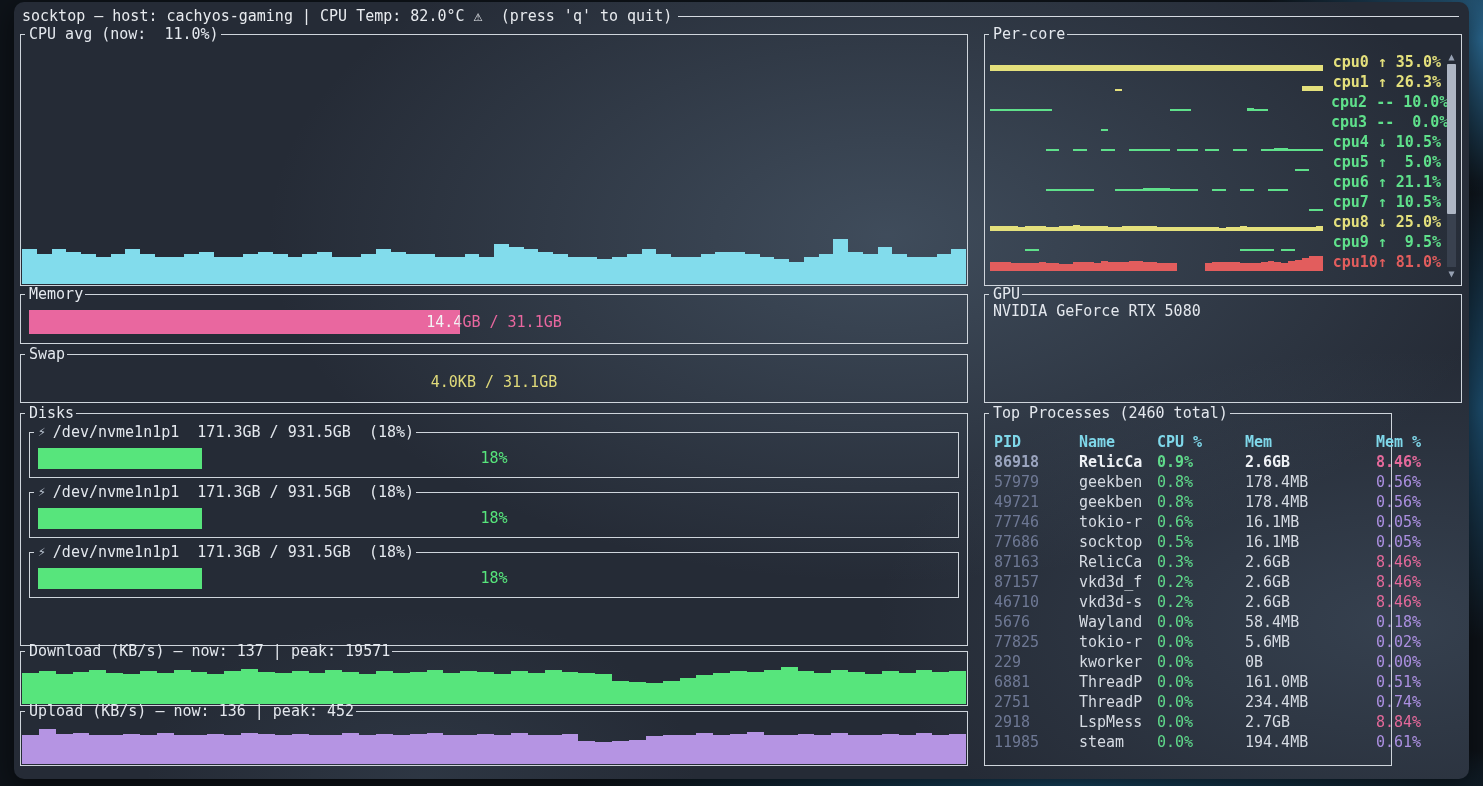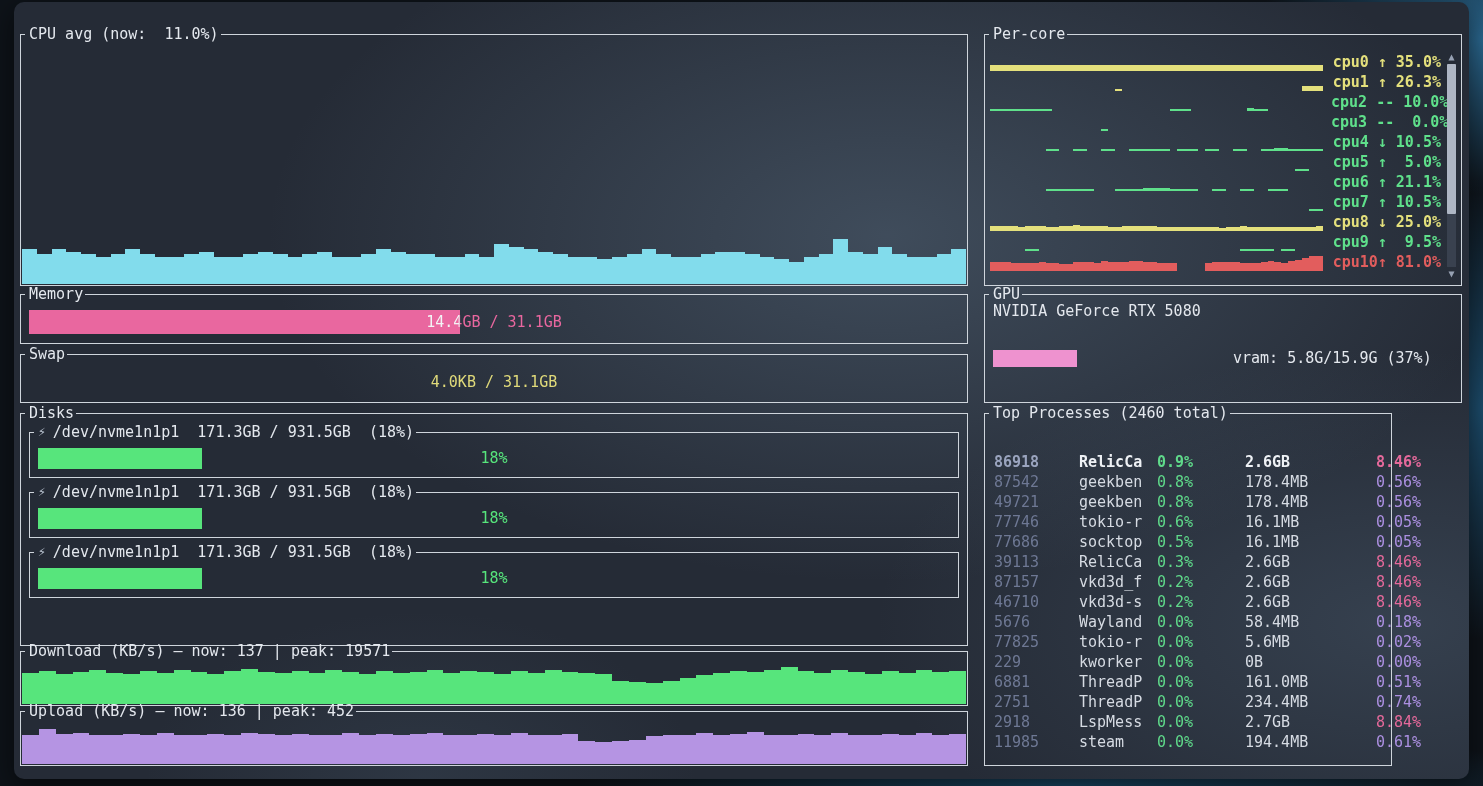--- a/index.html
+++ b/index.html
@@ -75,20 +75,24 @@
     line-height:20px; white-space:pre; }
   #proc-head { position:absolute; left:9px; right:9px; top:19px; font-weight:bold; }
   #proc-rows { position:absolute; left:9px; right:9px; top:39px; }
   .prow.hl { font-weight:bold; }
 </style>
 </head>
 <body>
 
 <div class="window">
 
+  <div class="titlebar">
+    <span>socktop — host: cachyos-gaming | CPU Temp: 82.0°C ⚠  (press 'q' to quit)</span>
+    <i class="hline"></i>
+  </div>
 
   <div class="panel" style="left: 6px; top: 32px; width: 948px; height: 252px; --ge: 201px;">
     <i class="tline"></i>
     <span class="ptitle">CPU avg (now:  11.0%)</span>
     <div class="chart" id="cpu-chart">
         <i style="background: rgb(130, 220, 236); height: 35px;"></i>
         <i style="background: rgb(130, 220, 236); height: 30px;"></i>
         <i style="background: rgb(130, 220, 236); height: 35px;"></i>
         <i style="background: rgb(130, 220, 236); height: 32px;"></i>
         <i style="background: rgb(130, 220, 236); height: 30px;"></i>
@@ -765,26 +769,20 @@
     <span class="ptitle">Swap</span>
     <div class="gauge">
       <span class="glabel" id="swap-label" style="color: rgb(224, 218, 122);">4.0KB / 31.1GB</span>
     </div>
   </div>
 
   <div class="panel" style="left: 970px; top: 292px; width: 478px; height: 109px; --ge: 38px;">
     <i class="tline"></i>
     <span class="ptitle">GPU</span>
     <div class="gpu-name">NVIDIA GeForce RTX 5080</div>
-    <div class="gpu-row" style="top:56px;">
-      <div class="gpu-track">
-        <i class="gpu-fill" id="gpu-vram-fill" style="width: 37%; background: rgb(238, 146, 207);"></i>
-      </div>
-      <span class="gpu-label">vram: 5.8G/15.9G (37%)</span>
-    </div>
   </div>
 
   <div class="panel" style="left: 6px; top: 411px; width: 948px; height: 233px; --ge: 56px;">
     <i class="tline"></i>
     <span class="ptitle">Disks</span>
     <div id="disk-list">
         <div class="panel disk" style="--ge: 387px;">
           <i class="tline"></i>
           <span class="ptitle"><span class="dicon">⚡</span><span>/dev/nvme1n1p1  171.3GB / 931.5GB  (18%)</span></span>
           <div class="dgauge">
@@ -933,27 +931,28 @@
         <i style="background: rgb(181, 148, 227); height: 29px;"></i>
         <i style="background: rgb(181, 148, 227); height: 31px;"></i>
         <i style="background: rgb(181, 148, 227); height: 29px;"></i>
         <i style="background: rgb(181, 148, 227); height: 30px;"></i>
       </div>
   </div>
 
   <div class="panel" style="left: 970px; top: 411px; width: 408px; height: 353px; --ge: 246px;">
     <i class="tline"></i>
     <span class="ptitle">Top Processes (2460 total)</span>
+    <div class="prow" id="proc-head"><span style="color: rgb(127, 216, 234);">PID</span><span style="color: rgb(127, 216, 234);">Name</span><span style="color: rgb(127, 216, 234);">CPU %</span><span style="color: rgb(127, 216, 234);">Mem</span><span style="color: rgb(127, 216, 234);">Mem %</span></div>
     <div id="proc-rows">
         <div class="prow hl"><span style="color: rgb(154, 164, 190);">86918</span><span style="color: rgb(238, 241, 245);">RelicCa</span><span style="color: rgb(95, 217, 138);">0.9%</span><span style="color: rgb(238, 241, 245);">2.6GB</span><span style="color: rgb(229, 105, 155);">8.46%</span></div>
-        <div class="prow"><span style="color: rgb(110, 120, 148);">87542</span><span style="color: rgb(214, 219, 227);">geekben</span><span style="color: rgb(95, 217, 138);">0.8%</span><span style="color: rgb(214, 219, 227);">178.4MB</span><span style="color: rgb(171, 143, 224);">0.56%</span></div>
+        <div class="prow"><span style="color: rgb(110, 120, 148);">57979</span><span style="color: rgb(214, 219, 227);">geekben</span><span style="color: rgb(95, 217, 138);">0.8%</span><span style="color: rgb(214, 219, 227);">178.4MB</span><span style="color: rgb(171, 143, 224);">0.56%</span></div>
         <div class="prow"><span style="color: rgb(110, 120, 148);">49721</span><span style="color: rgb(214, 219, 227);">geekben</span><span style="color: rgb(95, 217, 138);">0.8%</span><span style="color: rgb(214, 219, 227);">178.4MB</span><span style="color: rgb(171, 143, 224);">0.56%</span></div>
         <div class="prow"><span style="color: rgb(110, 120, 148);">77746</span><span style="color: rgb(214, 219, 227);">tokio-r</span><span style="color: rgb(95, 217, 138);">0.6%</span><span style="color: rgb(214, 219, 227);">16.1MB</span><span style="color: rgb(171, 143, 224);">0.05%</span></div>
         <div class="prow"><span style="color: rgb(110, 120, 148);">77686</span><span style="color: rgb(214, 219, 227);">socktop</span><span style="color: rgb(95, 217, 138);">0.5%</span><span style="color: rgb(214, 219, 227);">16.1MB</span><span style="color: rgb(171, 143, 224);">0.05%</span></div>
-        <div class="prow"><span style="color: rgb(110, 120, 148);">39113</span><span style="color: rgb(214, 219, 227);">RelicCa</span><span style="color: rgb(95, 217, 138);">0.3%</span><span style="color: rgb(214, 219, 227);">2.6GB</span><span style="color: rgb(229, 105, 155);">8.46%</span></div>
+        <div class="prow"><span style="color: rgb(110, 120, 148);">87163</span><span style="color: rgb(214, 219, 227);">RelicCa</span><span style="color: rgb(95, 217, 138);">0.3%</span><span style="color: rgb(214, 219, 227);">2.6GB</span><span style="color: rgb(229, 105, 155);">8.46%</span></div>
         <div class="prow"><span style="color: rgb(110, 120, 148);">87157</span><span style="color: rgb(214, 219, 227);">vkd3d_f</span><span style="color: rgb(95, 217, 138);">0.2%</span><span style="color: rgb(214, 219, 227);">2.6GB</span><span style="color: rgb(229, 105, 155);">8.46%</span></div>
         <div class="prow"><span style="color: rgb(110, 120, 148);">46710</span><span style="color: rgb(214, 219, 227);">vkd3d-s</span><span style="color: rgb(95, 217, 138);">0.2%</span><span style="color: rgb(214, 219, 227);">2.6GB</span><span style="color: rgb(229, 105, 155);">8.46%</span></div>
         <div class="prow"><span style="color: rgb(110, 120, 148);">5676</span><span style="color: rgb(214, 219, 227);">Wayland</span><span style="color: rgb(95, 217, 138);">0.0%</span><span style="color: rgb(214, 219, 227);">58.4MB</span><span style="color: rgb(171, 143, 224);">0.18%</span></div>
         <div class="prow"><span style="color: rgb(110, 120, 148);">77825</span><span style="color: rgb(214, 219, 227);">tokio-r</span><span style="color: rgb(95, 217, 138);">0.0%</span><span style="color: rgb(214, 219, 227);">5.6MB</span><span style="color: rgb(171, 143, 224);">0.02%</span></div>
         <div class="prow"><span style="color: rgb(110, 120, 148);">229</span><span style="color: rgb(214, 219, 227);">kworker</span><span style="color: rgb(95, 217, 138);">0.0%</span><span style="color: rgb(214, 219, 227);">0B</span><span style="color: rgb(171, 143, 224);">0.00%</span></div>
         <div class="prow"><span style="color: rgb(110, 120, 148);">6881</span><span style="color: rgb(214, 219, 227);">ThreadP</span><span style="color: rgb(95, 217, 138);">0.0%</span><span style="color: rgb(214, 219, 227);">161.0MB</span><span style="color: rgb(171, 143, 224);">0.51%</span></div>
         <div class="prow"><span style="color: rgb(110, 120, 148);">2751</span><span style="color: rgb(214, 219, 227);">ThreadP</span><span style="color: rgb(95, 217, 138);">0.0%</span><span style="color: rgb(214, 219, 227);">234.4MB</span><span style="color: rgb(171, 143, 224);">0.74%</span></div>
         <div class="prow"><span style="color: rgb(110, 120, 148);">2918</span><span style="color: rgb(214, 219, 227);">LspMess</span><span style="color: rgb(95, 217, 138);">0.0%</span><span style="color: rgb(214, 219, 227);">2.7GB</span><span style="color: rgb(229, 105, 155);">8.84%</span></div>
         <div class="prow"><span style="color: rgb(110, 120, 148);">11985</span><span style="color: rgb(214, 219, 227);">steam</span><span style="color: rgb(95, 217, 138);">0.0%</span><span style="color: rgb(214, 219, 227);">194.4MB</span><span style="color: rgb(171, 143, 224);">0.61%</span></div>
       </div>

